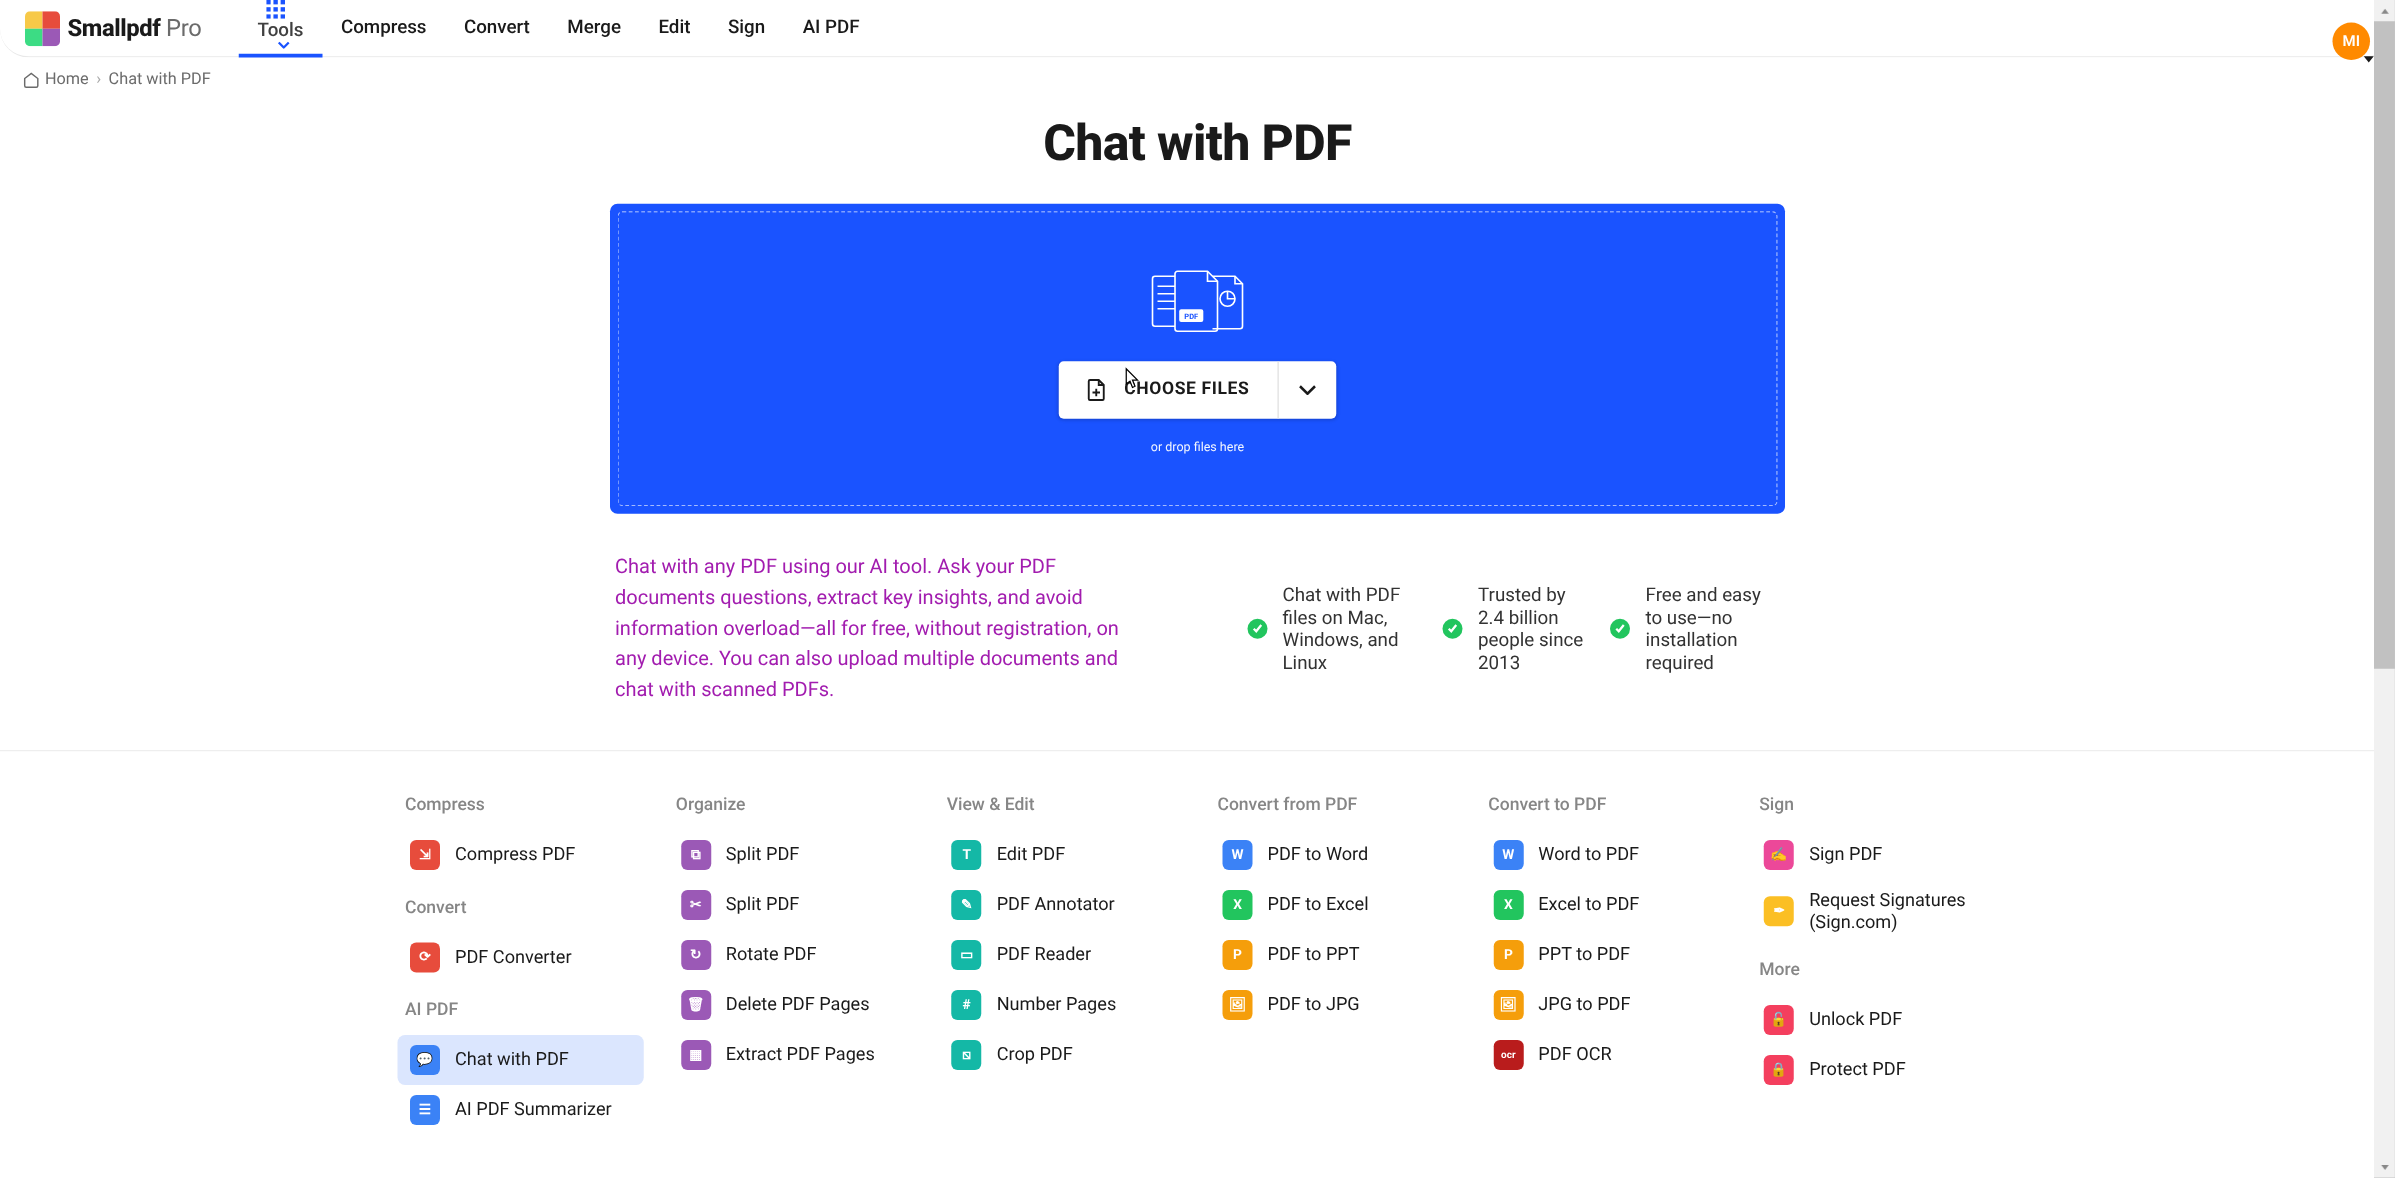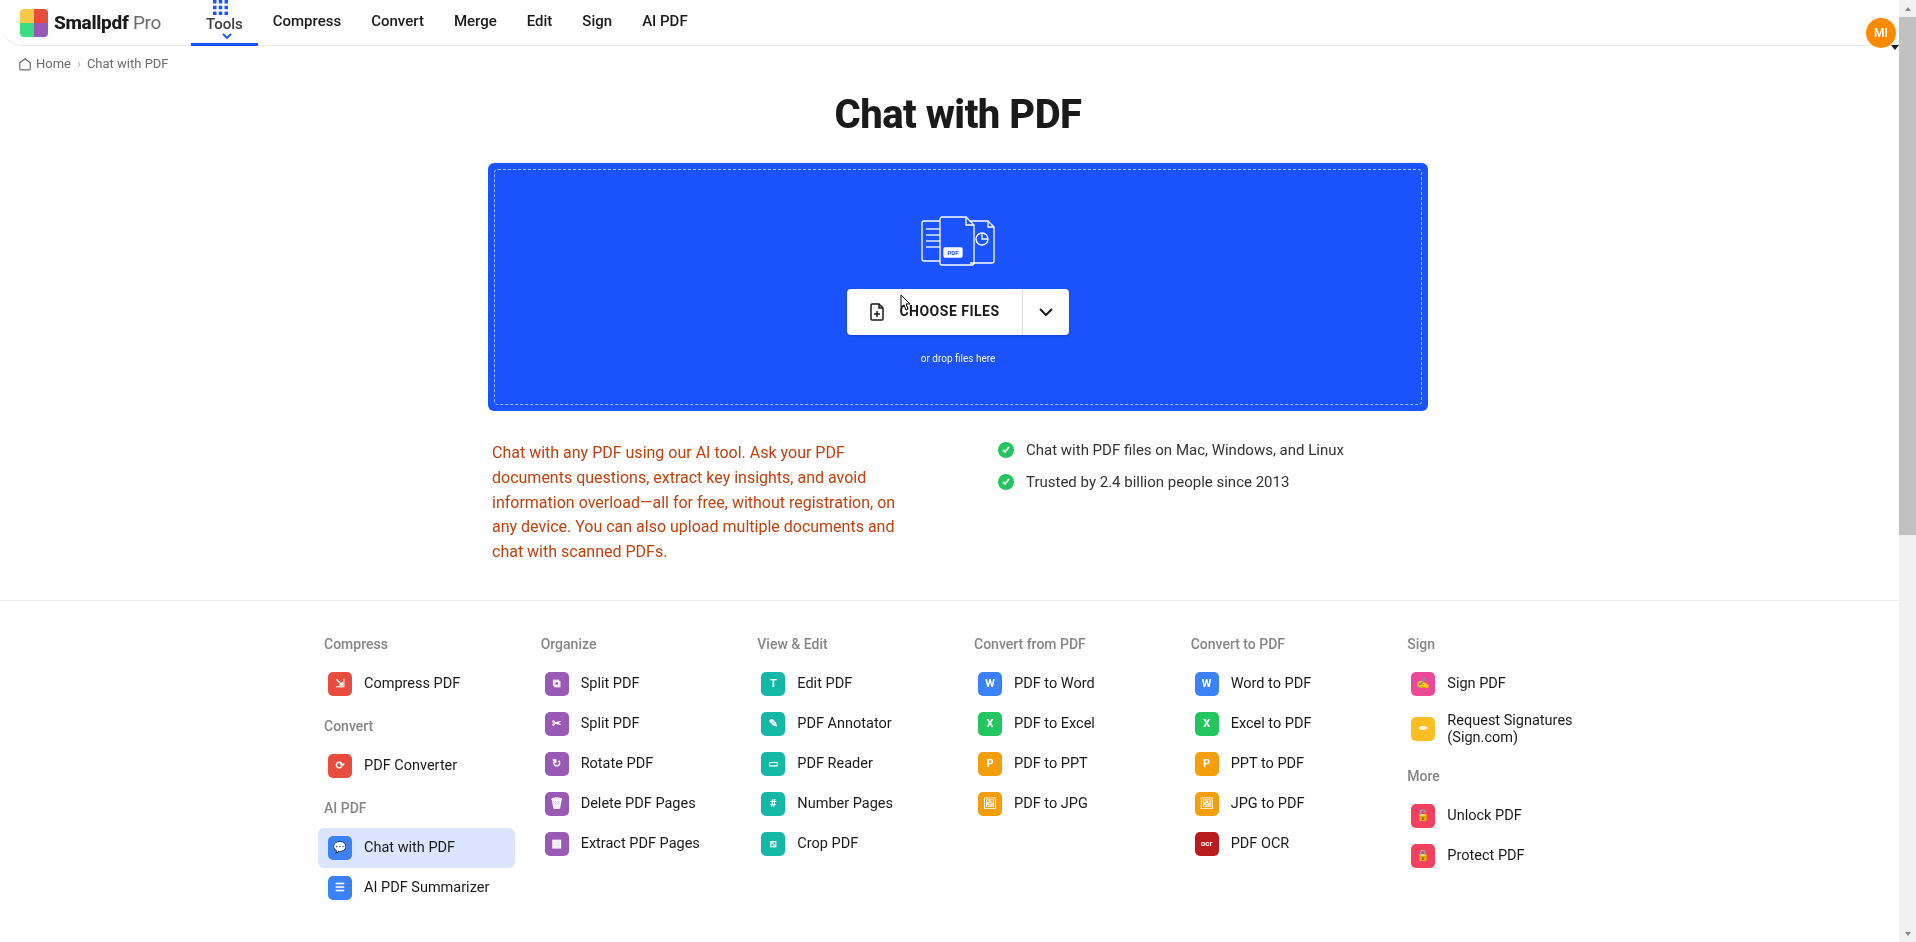--- a/index.html
+++ b/index.html
@@ -33,22 +33,22 @@
 
 .dropzone { background: #1a53ff; border-radius: 6px; padding: 6px; margin-bottom: 30px; }
 .dz-inner { border: 1.5px dashed rgba(255,255,255,0.6); border-radius: 4px; display: flex; flex-direction: column; align-items: center; justify-content: center; padding: 45px 0 40px; }
 .dz-icons { margin-bottom: 22px; }
 .choose-btn-group { display: flex; background: #fff; border-radius: 4px; overflow: hidden; box-shadow: 0 1px 3px rgba(0,0,0,0.2); }
 .choose-btn { display: flex; align-items: flex-start; gap: 14px; padding: 14px 22px; font-weight: 700; font-size: 14px; letter-spacing: 0.5px; cursor: pointer; }
 .choose-caret { padding: 14px 16px; border-left: 1px solid #e0e0e0; cursor: pointer; display: flex; align-items: center; }
 .dz-drop-text { color: rgba(255,255,255,0.95); margin-top: 18px; font-size: 10px; }
 
 .info-row { display: flex; gap: 80px; padding: 0 4px 35px; }
-.desc { flex: 1; font-size: 16px; line-height: 1.55; color: #c2410c; }
-.bullets { flex: 1; display: flex; flex-direction: column; gap: 14px; }
+.desc { flex: 1; font-size: 16px; line-height: 1.55; color: #a21caf; }
+.bullets { flex: 1; display: flex; flex-direction: row; gap: 14px; }
 .bullet { display: flex; align-items: center; gap: 12px; font-size: 15px; color: #333; }
 .check { width: 16px; height: 16px; border-radius: 50%; background: #22c55e; display: flex; align-items: center; justify-content: center; flex-shrink: 0; }
 .check svg { width: 10px; height: 10px; }
 
 
 .tools-section { border-top: 1px solid #eee; padding: 35px 0 40px; }
 .tools-grid { max-width: 1360px; margin: 0 auto; display: grid; grid-template-columns: repeat(6, 1fr); gap: 10px 20px; padding: 0 40px; }
 .tool-col { }
 .col-header { font-size: 14px; color: #868686; font-weight: 500; margin-bottom: 12px; padding-left: 6px; }
 .tool-item { display: flex; align-items: center; gap: 12px; padding: 8px 10px; border-radius: 6px; cursor: pointer; font-size: 14.5px; color: #1a1a1a; }
@@ -185,20 +185,28 @@
         <span>Chat with PDF files on Mac, Windows, and Linux</span>
       </div>
       <div class="bullet">
         <div class="check">
             <svg viewBox="0 0 10 10">
               <path d="M2 5l2 2 4-5" stroke="#fff" stroke-width="1.8" fill="none"></path>
             </svg>
           </div>
         <span>Trusted by 2.4 billion people since 2013</span>
       </div>
+      <div class="bullet">
+        <div class="check">
+            <svg viewBox="0 0 10 10">
+              <path d="M2 5l2 2 4-5" stroke="#fff" stroke-width="1.8" fill="none"></path>
+            </svg>
+          </div>
+        <span>Free and easy to use—no installation required</span>
+      </div>
     </div>
   </div>
 </div>
 
 <div class="tools-section">
   <div class="tools-grid">
 
     <div class="tool-col">
       <div class="col-header">Compress</div>
       <div class="tool-item">

